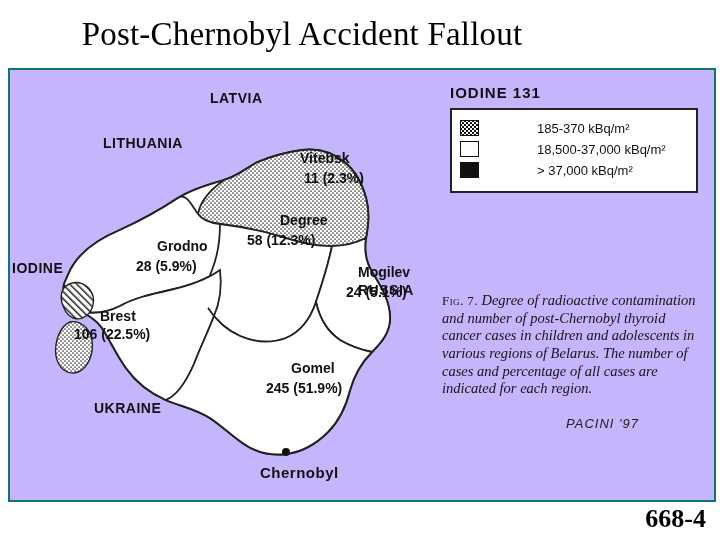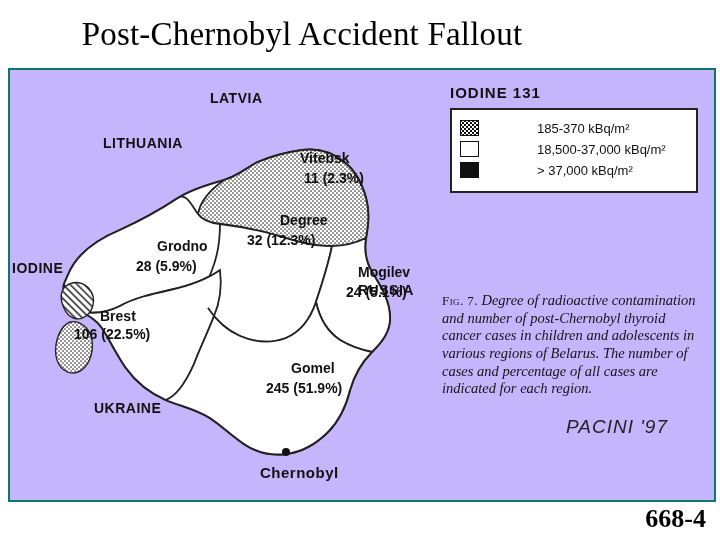--- a/index.html
+++ b/index.html
@@ -130,21 +130,21 @@
     font-variant: small-caps;
     font-size: 13px;
     letter-spacing: 0.4px;
   }
   #credit {
     position: absolute;
     left: 556px;
     top: 346px;
     font-family: "Liberation Sans", sans-serif;
     font-style: italic;
-    font-size: 19px;
+    font-size: 13px;
     letter-spacing: 1px;
     color: #222;
   }
   #page-number {
     position: absolute;
     right: 14px;
     bottom: 6px;
     font-family: "Liberation Serif", serif;
     font-weight: bold;
     font-size: 26px;
@@ -303,21 +303,21 @@
       <div class="map-label neighbor" style="left:200px; top:20px;">LATVIA</div>
       <div class="map-label neighbor" style="left:93px;  top:65px;">LITHUANIA</div>
       <div class="map-label neighbor" style="left:2px;   top:190px;">IODINE</div>
       <div class="map-label neighbor" style="left:84px;  top:330px;">UKRAINE</div>
       <div class="map-label neighbor" style="left:348px; top:212px;">RUSSIA</div>
 
       <div class="map-label region-name" style="left:290px; top:80px;">Vitebsk</div>
       <div class="map-label region-stat" style="left:277px; top:100px;margin-left:17px;">11 (2.3%)</div>
 
       <div class="map-label region-name" style="left:270px; top:142px;">Degree</div>
-      <div class="map-label region-stat" style="left:237px; top:162px;">32 (12.3%)</div>
+      <div class="map-label region-stat" style="left:237px; top:162px;">58 (12.3%)</div>
 
       <div class="map-label region-name" style="left:147px; top:168px;">Grodno</div>
       <div class="map-label region-stat" style="left:126px; top:188px;">28 (5.9%)</div>
 
       <div class="map-label region-name" style="left:348px; top:194px;">Mogilev</div>
       <div class="map-label region-stat" style="left:336px; top:214px;">24 (5.1%)</div>
 
       <div class="map-label region-name" style="left:90px;  top:238px;">Brest</div>
       <div class="map-label region-stat" style="left:64px;  top:256px;">106 (22.5%)</div>
 

